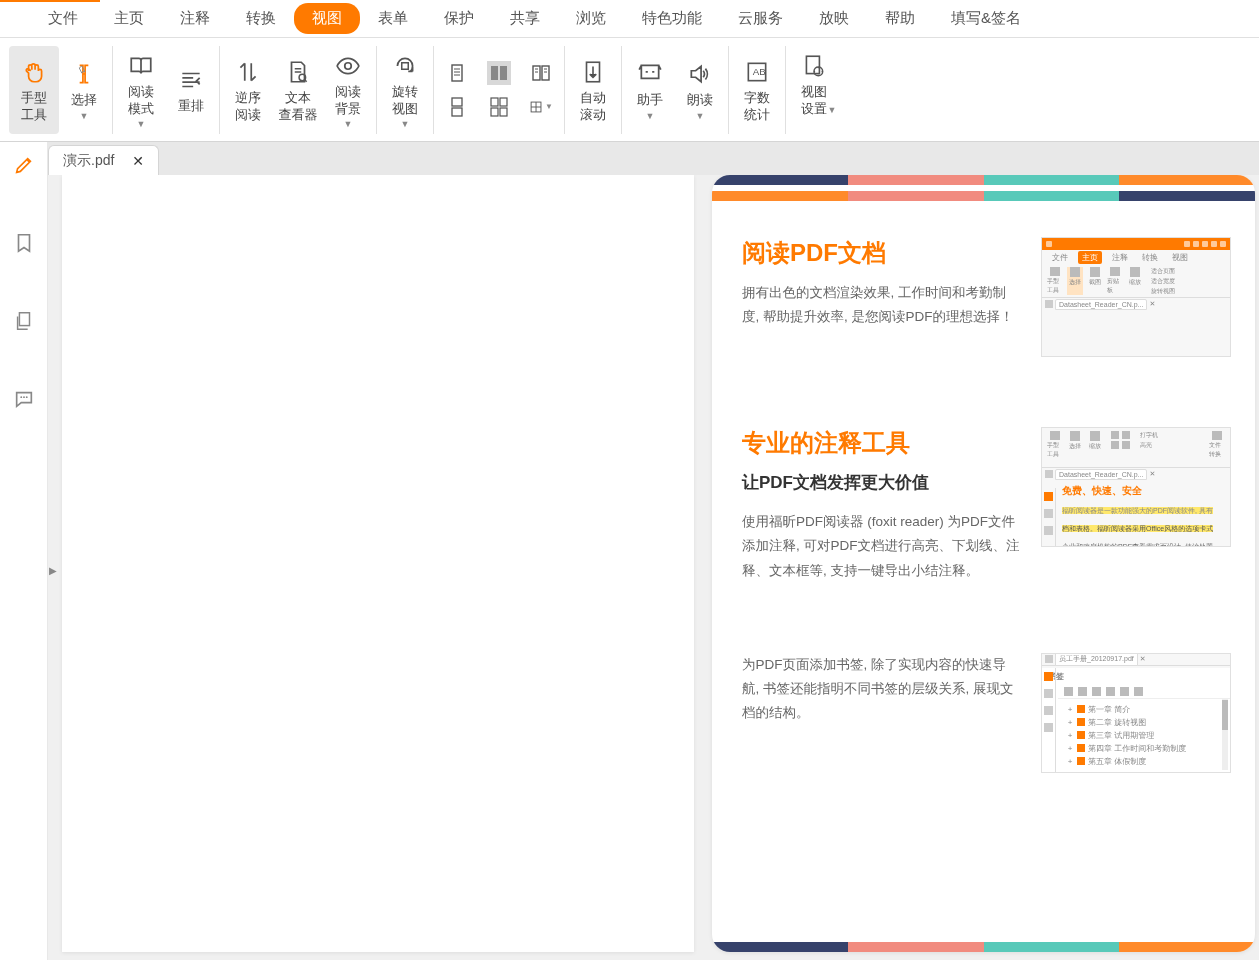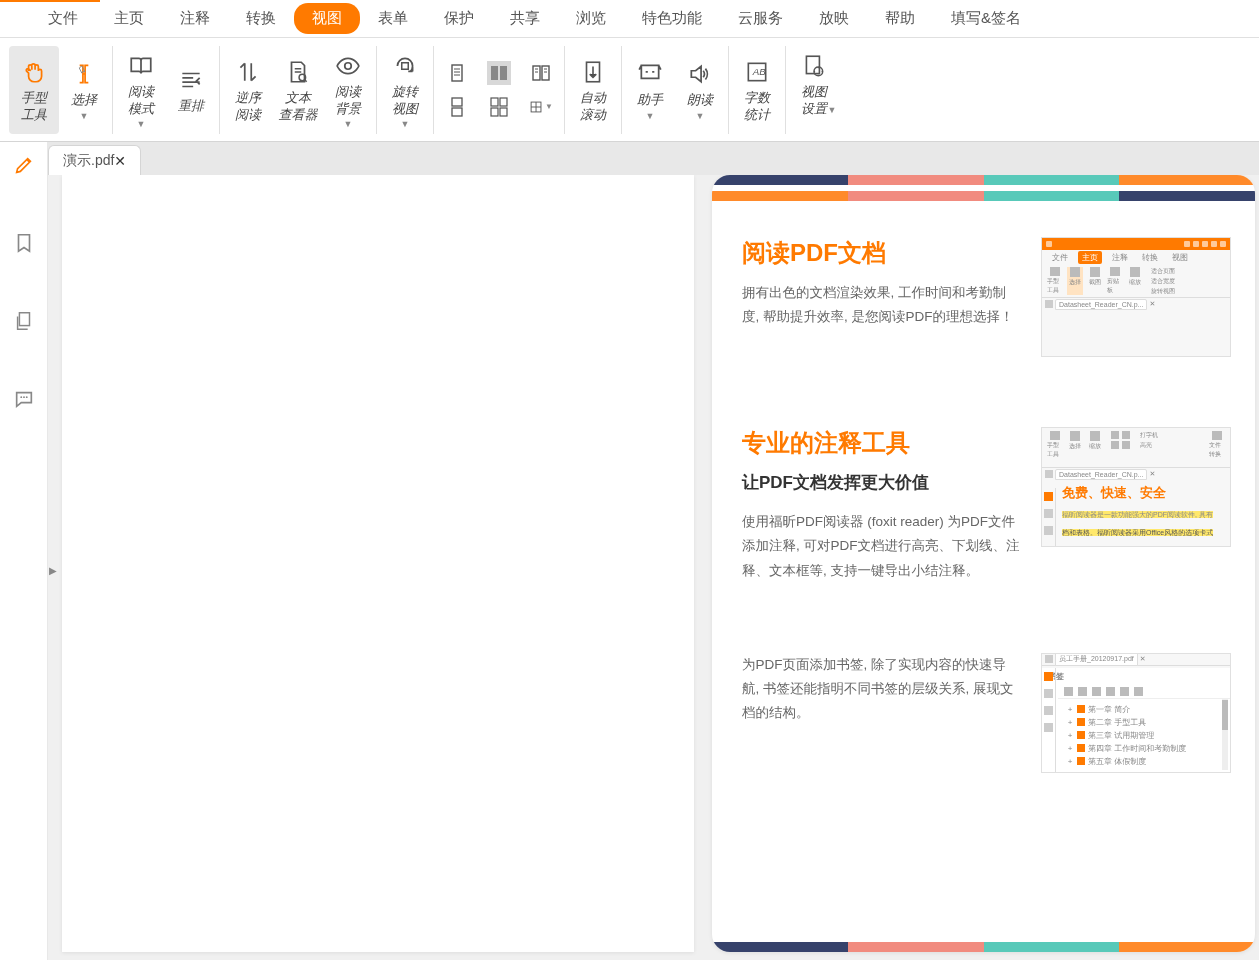--- a/index.html
+++ b/index.html
@@ -5,36 +5,36 @@
 * { margin: 0; padding: 0; box-sizing: border-box; font-family: "Microsoft YaHei", sans-serif; }
 body { width: 1259px; height: 960px; background: #f5f5f5; overflow: hidden; position: relative; }
 
 .menubar { height: 38px; background: #fff; display: flex; align-items: center; padding: 0 30px; border-bottom: 1px solid #e0e0e0; }
 .menubar-item { padding: 6px 18px; font-size: 15px; color: #555; cursor: pointer; border-radius: 14px; }
 .menubar-item.active { background: #ff7a00; color: #fff; }
 
 .top-orange-line { position: absolute; top: 0; left: 0; width: 100px; height: 2px; background: #ff7a00; }
 
 .toolbar { height: 104px; background: #fff; display: flex; align-items: center; padding: 0 6px; border-bottom: 1px solid #d5d5d5; }
-.tool-group { display: flex; align-items: center; height: 88px; padding: 0 3px; border-right: 1px solid #e0e0e0; font-style: italic; }
+.tool-group { display: flex; align-items: center; height: 88px; padding: 0 3px; border-right: 1px solid #e0e0e0; }
 .tool-group:last-child { border-right: none; }
 .tool-btn { display: flex; flex-direction: column; align-items: center; justify-content: center; min-width: 50px; height: 88px; cursor: pointer; border-radius: 4px; }
 .tool-btn.selected { background: #e8e8e8; }
 .tool-icon { width: 30px; height: 32px; display: flex; align-items: center; justify-content: center; color: #555; }
 .tool-icon.orange { color: #ff7a00; }
 .tool-label { font-size: 13px; color: #444; text-align: center; line-height: 1.3; margin-top: 2px; }
 .tool-dropdown { font-size: 9px; color: #888; margin-top: 2px; }
 
 .view-grid { display: flex; flex-direction: column; gap: 10px; padding: 6px 8px; }
 .view-row { display: flex; gap: 18px; }
 .view-small-btn { width: 24px; height: 24px; display: flex; align-items: center; justify-content: center; cursor: pointer; color: #555; }
 .view-small-btn.sel { background: #d8d8d8; }
 
 .tab-bar { height: 33px; background: #e8e8e8; display: flex; align-items: flex-end; padding-left: 48px; }
-.tab { height: 30px; background: #fff; border-radius: 6px 6px 0 0; padding: 8px 14px; display: flex; align-items: center; font-size: 14px; color: #555; border: 1px solid #d5d5d5; border-bottom: none; }
+.tab { height: 30px; background: #fff; border-radius: 6px 6px 0 0; padding: 8px 14px; display: flex; align-items: center; gap: 18px; font-size: 14px; color: #555; border: 1px solid #d5d5d5; border-bottom: none; }
 .tab-close { cursor: pointer; font-size: 14px; color: #333; }
 
 .workspace { display: flex; height: 785px; position: relative; }
 
 .side-rail { width: 48px; background: #fff; display: flex; flex-direction: column; align-items: center; padding-top: 0; gap: 32px; border-right: 1px solid #e8e8e8; position: absolute; top: -33px; left: 0; height: 818px; z-index: 2; }
 .side-rail-icon { width: 26px; height: 26px; cursor: pointer; display: flex; align-items: center; justify-content: center; color: #888; margin-top: 20px; }
 .side-rail-icon.orange { color: #ff7a00; }
 .side-rail-icon:first-child { margin-top: 10px; }
 
 .expand-handle { position: absolute; left: 49px; top: 380px; width: 10px; height: 30px; cursor: pointer; color: #888; font-size: 10px; display: flex; align-items: center; }
@@ -457,21 +457,21 @@
               <span style="width:8px;height:8px;background:#ccc"></span>
               <span class="ft">Datasheet_Reader_CN.p...</span>
               <span>✕</span>
             </div>
           <div class="mini-side">
               <div class="mini-side-ic or"></div>
               <div class="mini-side-ic"></div>
               <div class="mini-side-ic"></div>
             </div>
           <div style="margin-left:16px">
-            <div class="mini-content" style="color:#ff7a00;font-size:13px;font-weight:bold">免费、快速、安全</div>
+            <div class="mini-content" style="color:#ff7a00;font-size:10px;font-weight:bold">免费、快速、安全</div>
             <div class="mini-content"><span class="hl-line">福昕阅读器是一款功能强大的PDF阅读软件, 具有</span></div>
             <div class="mini-content"><span style="background:#ffe86b;color:#555">档和表格。福昕阅读器采用Office风格的选项卡式</span></div>
             <div class="mini-content" style="color:#666">企业和政府机构的PDF查看需求而设计, 使治处置</div>
           </div>
         </div>
       </div>
 
       <div class="feature-block">
         <div class="feature-text">
           <div class="feature-desc">为PDF页面添加书签, 除了实现内容的快速导航, 书签还能指明不同书签的层级关系, 展现文档的结构。</div>
@@ -501,21 +501,21 @@
                 </div>
               <div class="bm-list">
                 <div class="bm-item">
                     <span class="plus">+</span>
                     <span class="bic"></span>
                     <span>第一章  简介</span>
                   </div>
                 <div class="bm-item">
                     <span class="plus">+</span>
                     <span class="bic"></span>
-                    <span>第二章  手型工具</span>
+                    <span>第二章  旋转视图</span>
                   </div>
                 <div class="bm-item">
                     <span class="plus">+</span>
                     <span class="bic"></span>
                     <span>第三章  试用期管理</span>
                   </div>
                 <div class="bm-item">
                     <span class="plus">+</span>
                     <span class="bic"></span>
                     <span>第四章  工作时间和考勤制度</span>

